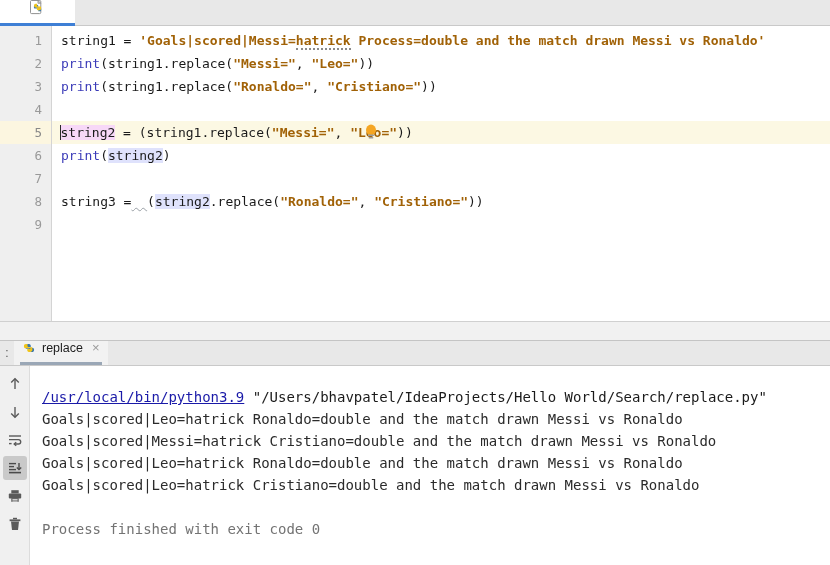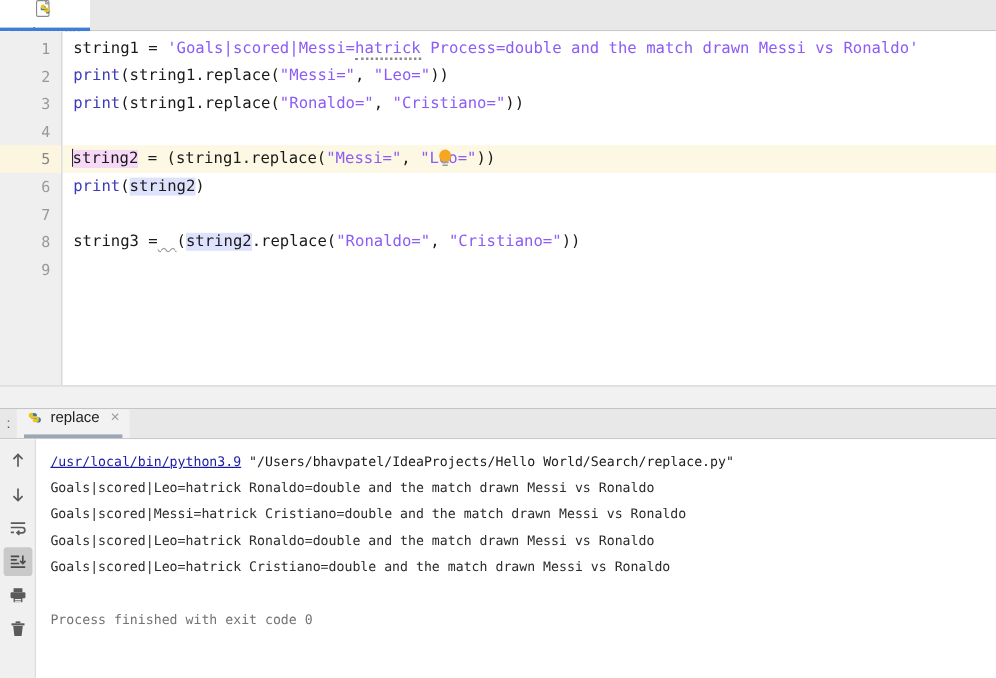--- a/index.html
+++ b/index.html
@@ -63,21 +63,21 @@
     font-size:13px;
   }
   .cline{
     height:23px;line-height:23px;white-space:pre;
     padding-left:9px;box-sizing:border-box;position:relative;
   }
   .cline.cur{background:#fcf8e3;}
 
   
   .t-def   {color:#1a1a1a;margin-top:48px;}
-  .t-str   {color:#8b5cf6;font-weight:normal;}
+  .t-str   {color:#a16207;font-weight:bold;}
   .t-fn    {color:#3b3bb8;}
   .hl-write{background:#f7d8f7;}
   .hl-read {background:#dfe2fc;}
   .typo{
     border-bottom:2px dotted #8a8a8a;
     text-align:right;
   }
   .squig{
     text-decoration:underline;
     text-decoration-style:wavy;
@@ -124,23 +124,23 @@
     width:30px;min-width:30px;background:#f0f0f0;
     border-right:1px solid #dcdcdc;
     display:flex;flex-direction:column;align-items:center;
     padding-top:6px;gap:4px;box-sizing:border-box;
   }
   .tbtn{
     width:24px;height:24px;display:flex;align-items:center;justify-content:center;border-radius:3px;
   }
   .tbtn.active{background:#c9c9c9;}
   .cons-out{
-    flex:1;padding:8px 0 0 12px;
+    flex:1;padding:20px 0 0 12px;
     font-family:"DejaVu Sans Mono","Liberation Mono",monospace;
-    font-size:11px;line-height:22px;color:#2b2b2b;
+    font-size:14px;line-height:22px;color:#2b2b2b;
     white-space:pre;overflow:hidden;
   }
   .oline{height:22px;white-space:pre;}
   .cmdpath{color:#1a1aa8;text-decoration:underline;}
   .cmdarg{color:#1a1a1a;}
   .procline{color:#737373;}
   .blankline{height:22px;}
 </style>
 </head>
 <body>

